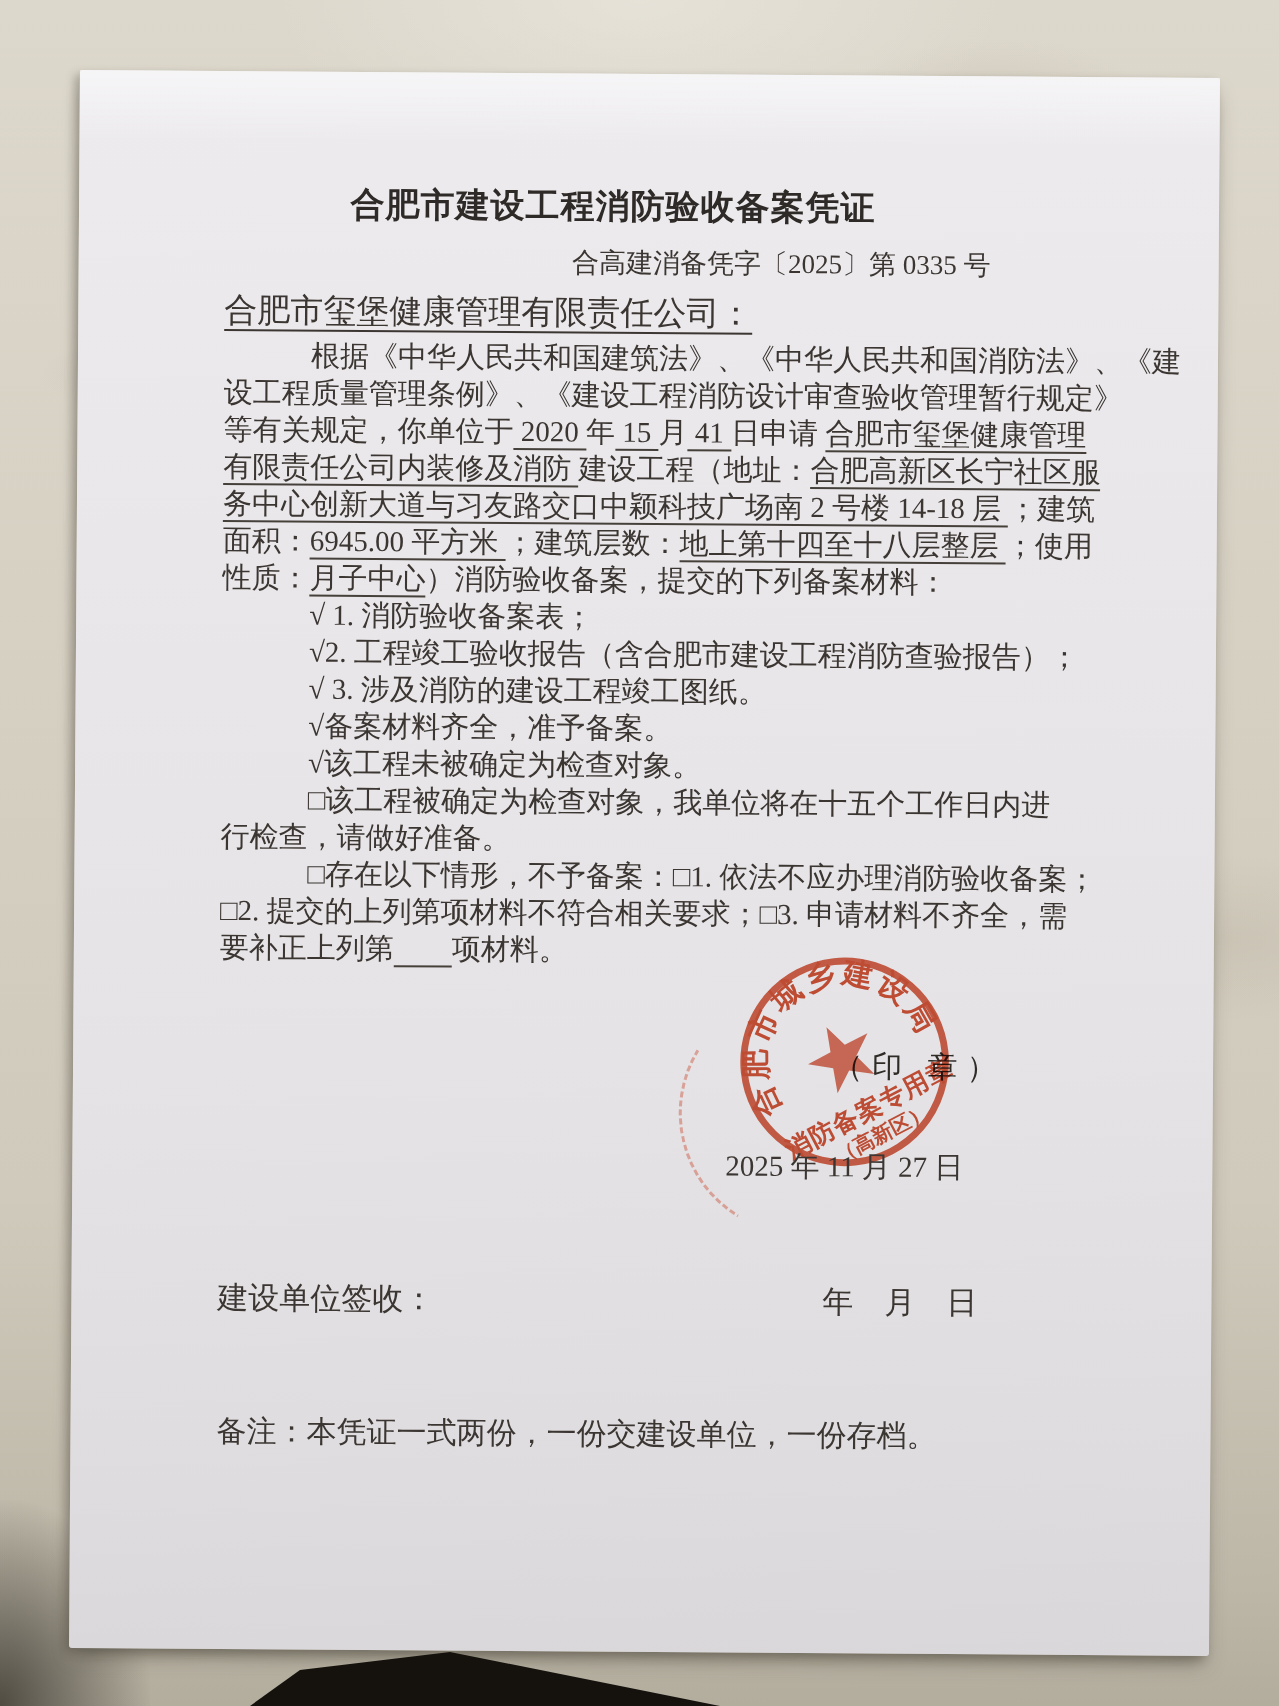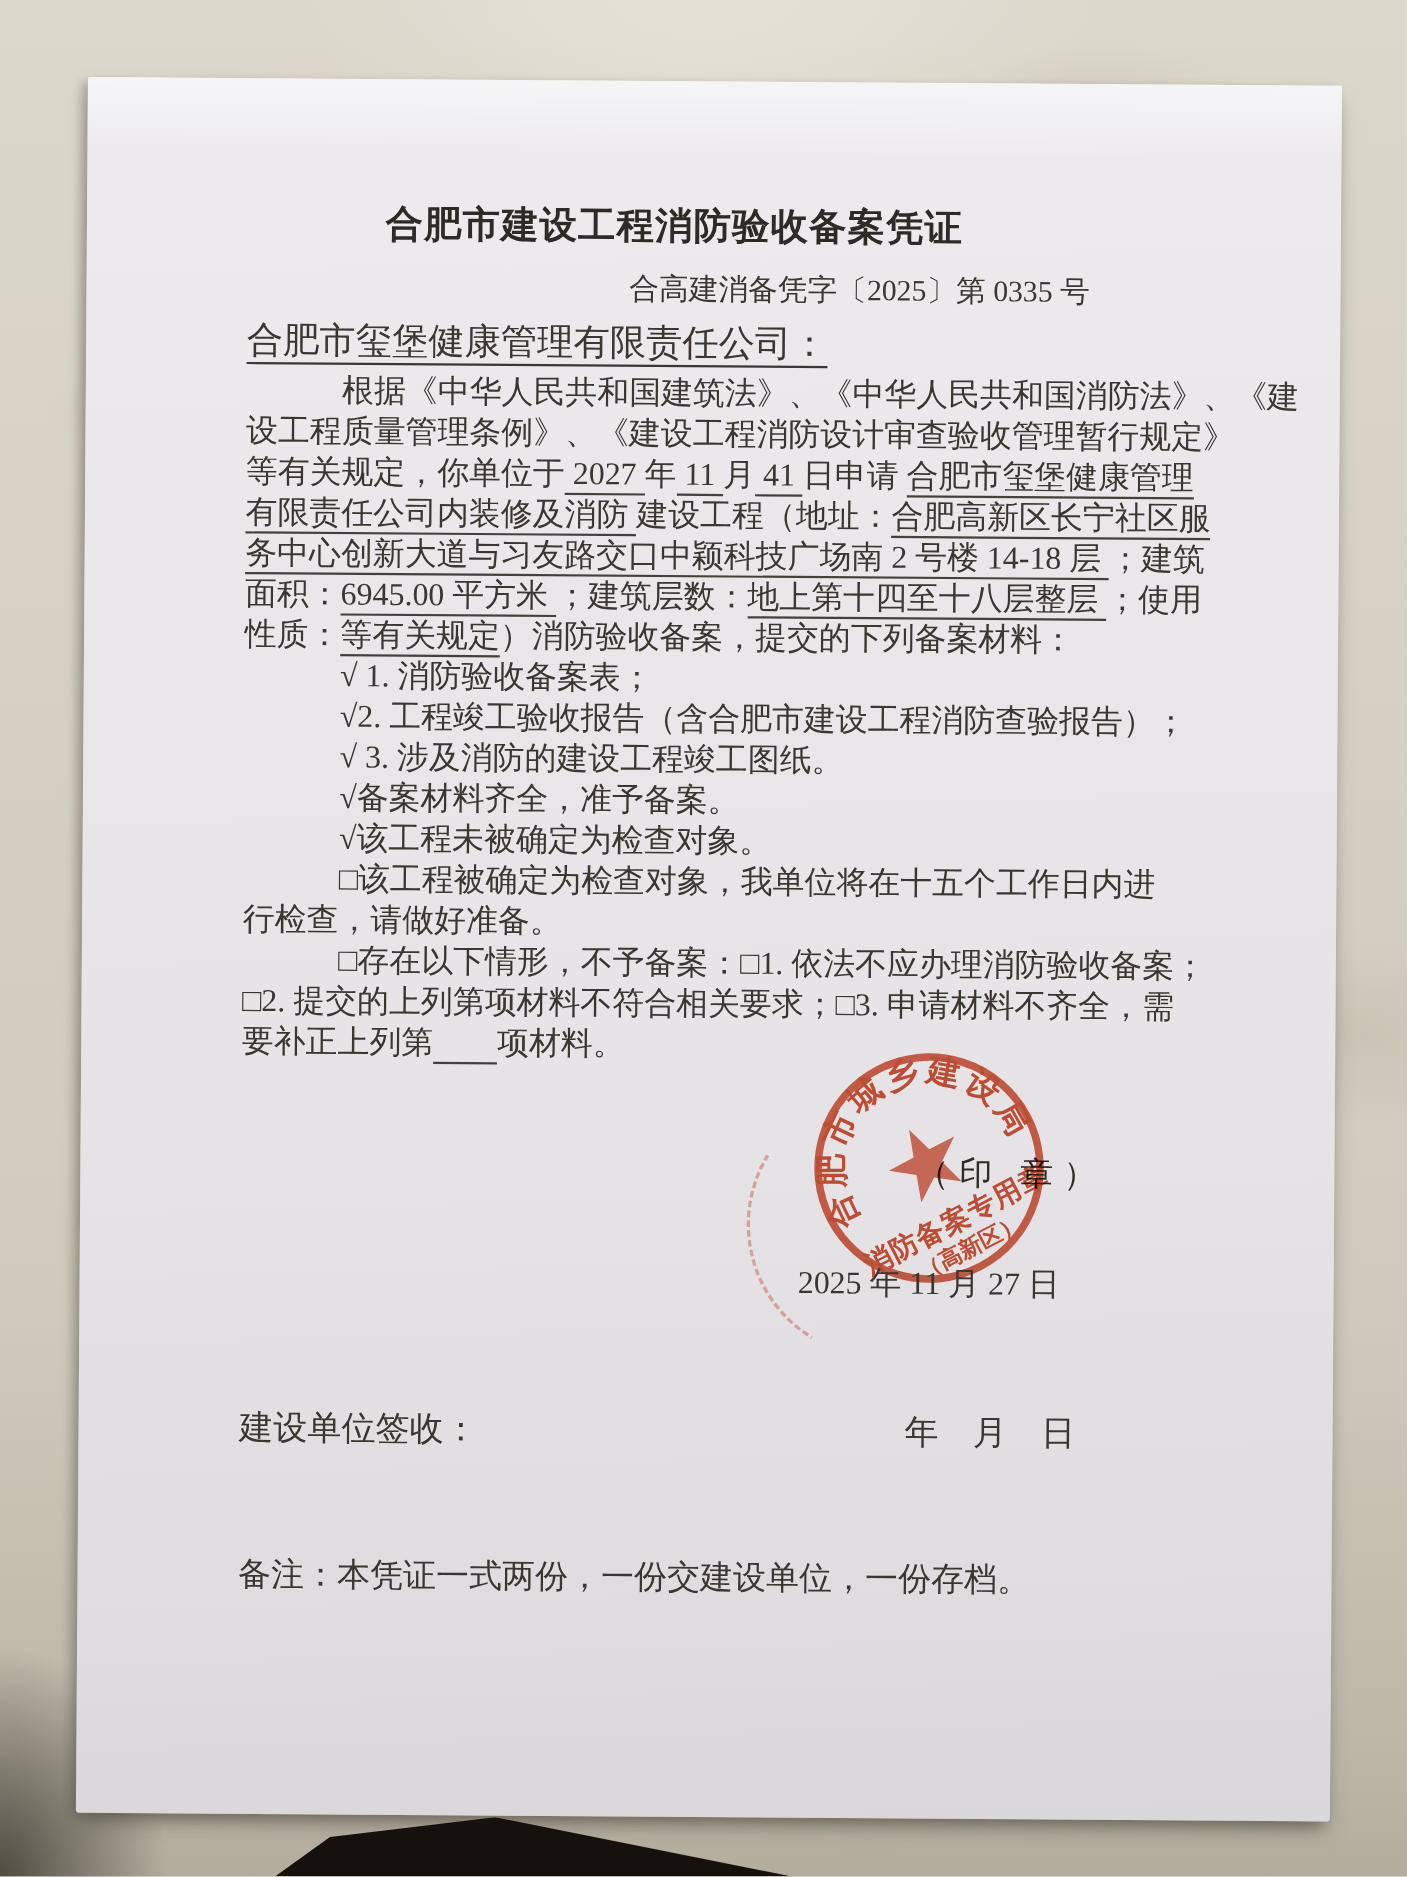--- a/index.html
+++ b/index.html
@@ -84,25 +84,25 @@
 <div class="black-object"></div>
 
 <div class="paper">
   <div class="content">
     <div class="title">合肥市建设工程消防验收备案凭证</div>
     <div class="doc-number">合高建消备凭字〔2025〕第 0335 号</div>
     <div class="addressee"><span class="u">合肥市玺堡健康管理有限责任公司：</span></div>
     <div class="body-lines">
         <div class="line indent"><span>根据《中华人民共和国建筑法》、《中华人民共和国消防法》、《建</span></div>
         <div class="line"><span>设工程质量管理条例》、《建设工程消防设计审查验收管理暂行规定》</span></div>
-        <div class="line"><span>等有关规定，你单位于</span><span class="u"> 2027 </span><span>年</span><span class="u"> 11 </span><span>月</span><span class="u"> 41 </span><span>日申请 </span><span class="u">合肥市玺堡健康管理</span></div>
+        <div class="line"><span>等有关规定，你单位于</span><span class="u"> 2020 </span><span>年</span><span class="u"> 15 </span><span>月</span><span class="u"> 41 </span><span>日申请 </span><span class="u">合肥市玺堡健康管理</span></div>
         <div class="line"><span class="u">有限责任公司内装修及消防 </span><span>建设工程（地址：</span><span class="u">合肥高新区长宁社区服</span></div>
         <div class="line"><span class="u">务中心创新大道与习友路交口中颖科技广场南 2 号楼 14-18 层 </span><span>；建筑</span></div>
         <div class="line"><span>面积：</span><span class="u">6945.00 平方米 </span><span>；建筑层数：</span><span class="u">地上第十四至十八层整层 </span><span>；使用</span></div>
-        <div class="line"><span>性质：</span><span class="u">等有关规定</span><span>）消防验收备案，提交的下列备案材料：</span></div>
+        <div class="line"><span>性质：</span><span class="u">月子中心</span><span>）消防验收备案，提交的下列备案材料：</span></div>
         <div class="line indent"><span>√ 1. 消防验收备案表；</span></div>
         <div class="line indent"><span>√2. 工程竣工验收报告（含合肥市建设工程消防查验报告）；</span></div>
         <div class="line indent"><span>√ 3. 涉及消防的建设工程竣工图纸。</span></div>
         <div class="line indent"><span>√备案材料齐全，准予备案。</span></div>
         <div class="line indent"><span>√该工程未被确定为检查对象。</span></div>
         <div class="line indent"><span>□该工程被确定为检查对象，我单位将在十五个工作日内进</span></div>
         <div class="line"><span>行检查，请做好准备。</span></div>
         <div class="line indent"><span>□存在以下情形，不予备案：□1. 依法不应办理消防验收备案；</span></div>
         <div class="line"><span>□2. 提交的上列第项材料不符合相关要求；□3. 申请材料不齐全，需</span></div>
         <div class="line"><span>要补正上列第</span><span class="u">　　</span><span>项材料。</span></div>

